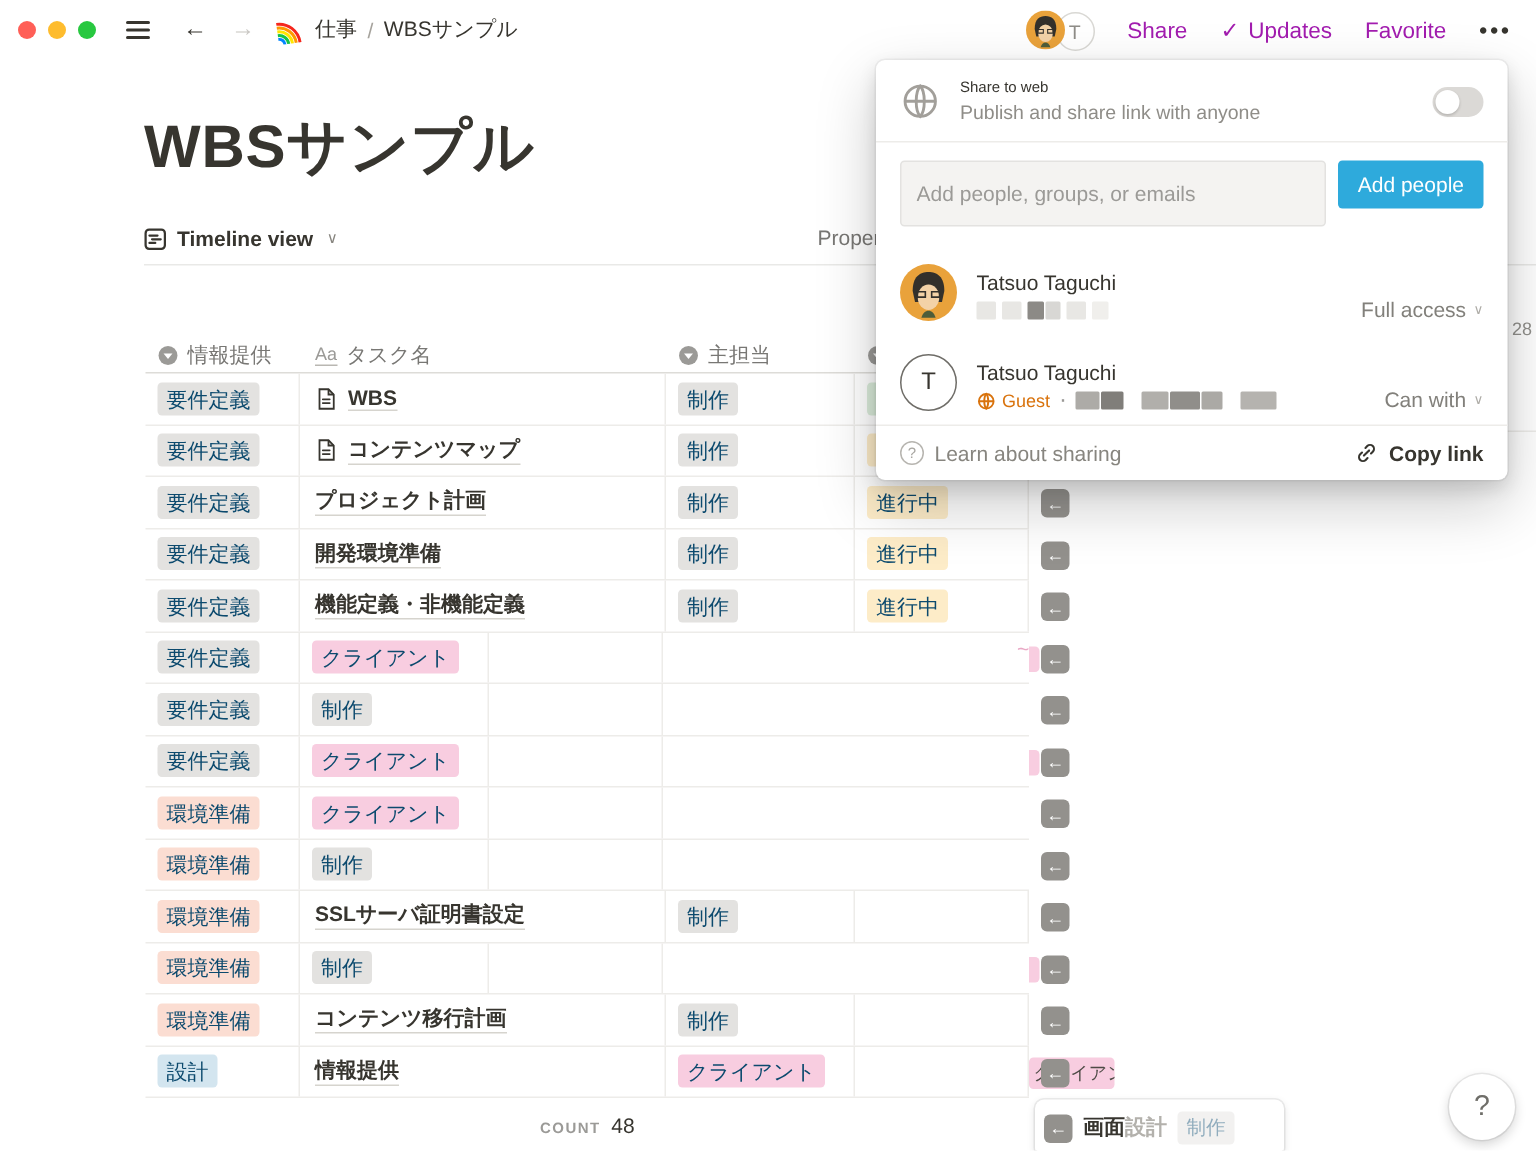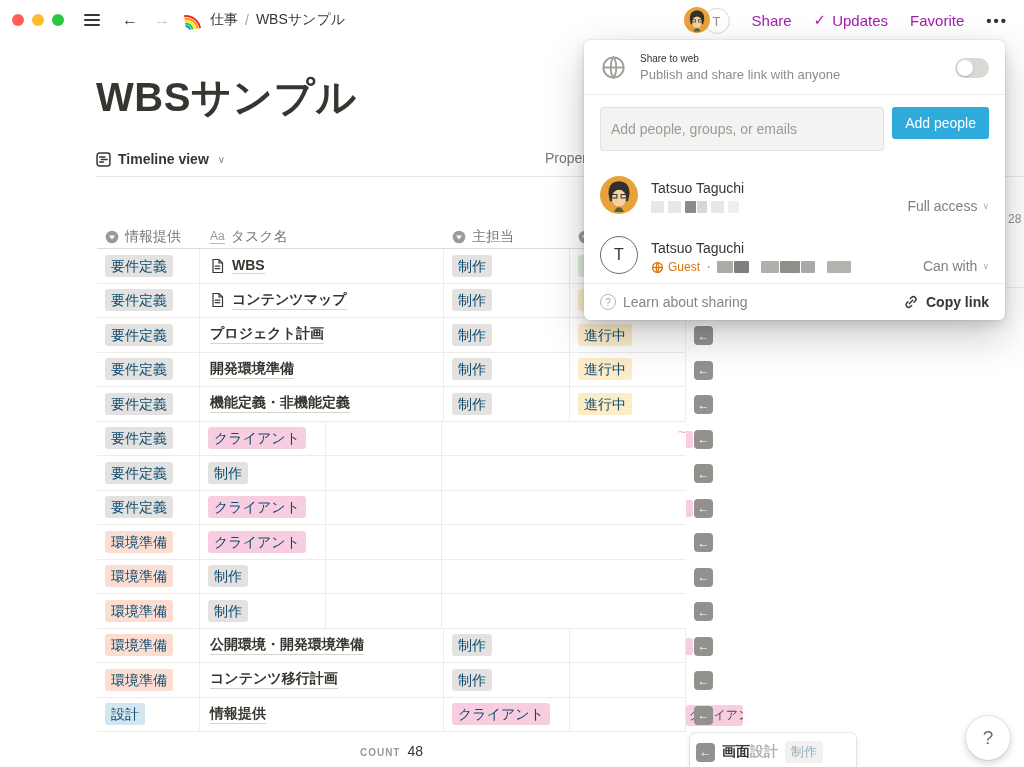--- a/index.html
+++ b/index.html
@@ -306,31 +306,31 @@
       </span>
       <span class="cell c3">
         <span class="tag" style="background: rgb(227, 226, 224);">制作</span>
       </span>
       <span class="cell c4"></span>
     </div>
     <div class="trow">
       <span class="cell c1">
         <span class="tag" style="background: rgb(251, 221, 210);">環境準備</span>
       </span>
+      <span class="cell c2">
+        <span class="task">SSLサーバ証明書設定</span>
+      </span>
       <span class="cell c3">
         <span class="tag" style="background: rgb(227, 226, 224);">制作</span>
       </span>
       <span class="cell c4"></span>
     </div>
     <div class="trow">
       <span class="cell c1">
         <span class="tag" style="background: rgb(251, 221, 210);">環境準備</span>
-      </span>
-      <span class="cell c2">
-        <span class="task">公開環境・開発環境準備</span>
       </span>
       <span class="cell c3">
         <span class="tag" style="background: rgb(227, 226, 224);">制作</span>
       </span>
       <span class="cell c4"></span>
     </div>
     <div class="trow">
       <span class="cell c1">
         <span class="tag" style="background: rgb(251, 221, 210);">環境準備</span>
       </span>

